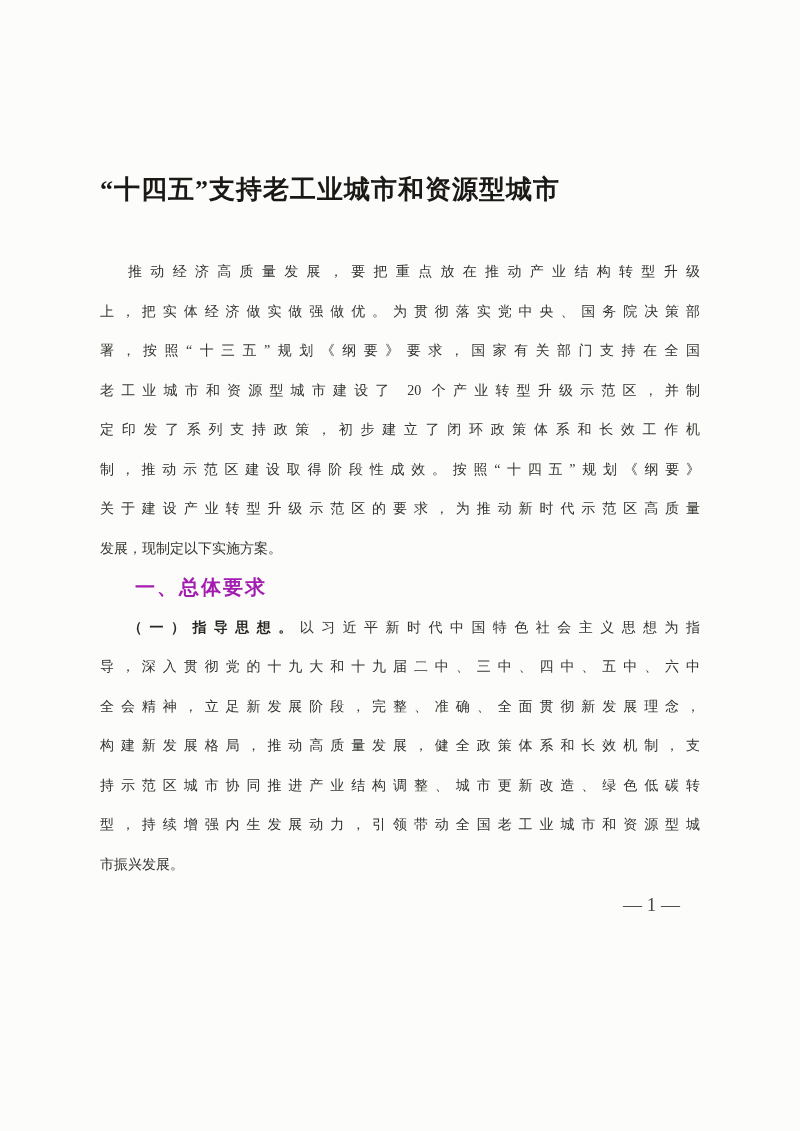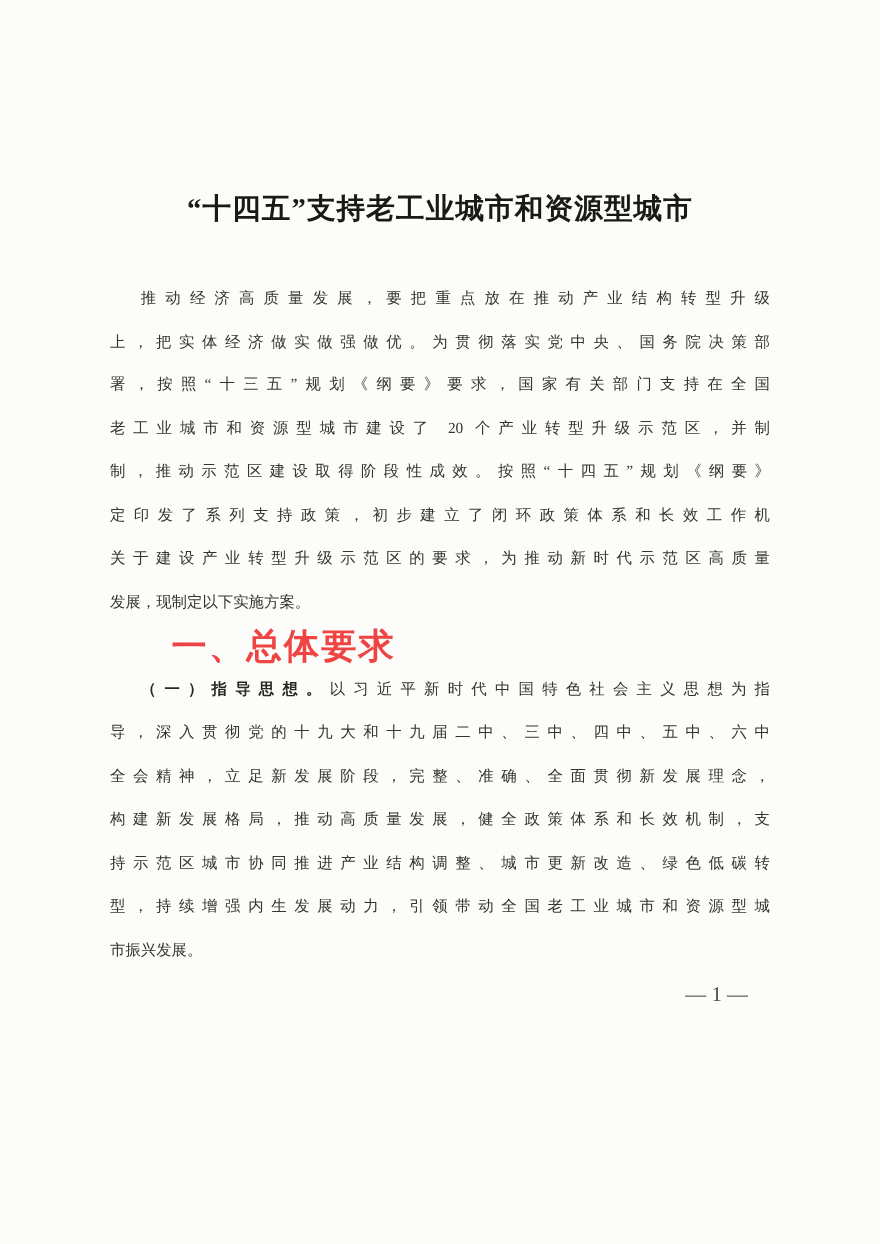--- a/index.html
+++ b/index.html
@@ -12,21 +12,20 @@
     width: 800px;
     height: 1131px;
     box-sizing: border-box;
     background: #fcfcfa;
     padding: 168px 100px 0 100px;
     overflow: hidden;
     font-family: "Liberation Serif", "DejaVu Serif", serif;
     color: #35332f;
   }
   .title-block {
-    text-align: center;
     font-weight: 700;
     font-size: 26px;
     line-height: 44px;
     color: #1b1916;
     letter-spacing: 1px;
   }
   .body-block {
     margin-top: 40px;
   }
   .bodyline {
@@ -39,25 +38,25 @@
   .bodyline.lastline {
     text-align: right;
     text-align-last: left;
   }
   .indent {
     text-indent: 2em;
   }
   .section-heading {
     font-family: "Liberation Sans", "DejaVu Sans", sans-serif;
     font-weight: 700;
-    font-size: 32px;
+    font-size: 20px;
     line-height: 39.5px;
     letter-spacing: 2px;
     text-indent: 1.75em;
-    color: #ef4444;
+    color: #a21caf;
     text-align: left;
     text-align-last: left;
     white-space: nowrap;
   }
   .lead {
     font-weight: 700;
     color: #2a2723;
   }
   .page-number {
     margin-top: 8px;
@@ -78,22 +77,22 @@
   <div class="title-block">
     <div>“十四五”支持老工业城市和资源型城市</div>
   </div>
 
   <div class="body-block">
 
     <div class="bodyline indent">推动经济高质量发展，要把重点放在推动产业结构转型升级</div>
     <div class="bodyline">上，把实体经济做实做强做优。为贯彻落实党中央、国务院决策部</div>
     <div class="bodyline">署，按照“十三五”规划《纲要》要求，国家有关部门支持在全国</div>
     <div class="bodyline">老工业城市和资源型城市建设了 20 个产业转型升级示范区，并制</div>
+    <div class="bodyline">定印发了系列支持政策，初步建立了闭环政策体系和长效工作机</div>
     <div class="bodyline">制，推动示范区建设取得阶段性成效。按照“十四五”规划《纲要》</div>
-    <div class="bodyline">定印发了系列支持政策，初步建立了闭环政策体系和长效工作机</div>
     <div class="bodyline">关于建设产业转型升级示范区的要求，为推动新时代示范区高质量</div>
     <div class="bodyline lastline">发展，现制定以下实施方案。</div>
 
     <div class="section-heading">一、总体要求</div>
 
     <div class="bodyline indent"><span class="lead">（一）指导思想。</span><span>以习近平新时代中国特色社会主义思想为指</span></div>
     <div class="bodyline">导，深入贯彻党的十九大和十九届二中、三中、四中、五中、六中</div>
     <div class="bodyline">全会精神，立足新发展阶段，完整、准确、全面贯彻新发展理念，</div>
     <div class="bodyline">构建新发展格局，推动高质量发展，健全政策体系和长效机制，支</div>
     <div class="bodyline">持示范区城市协同推进产业结构调整、城市更新改造、绿色低碳转</div>

